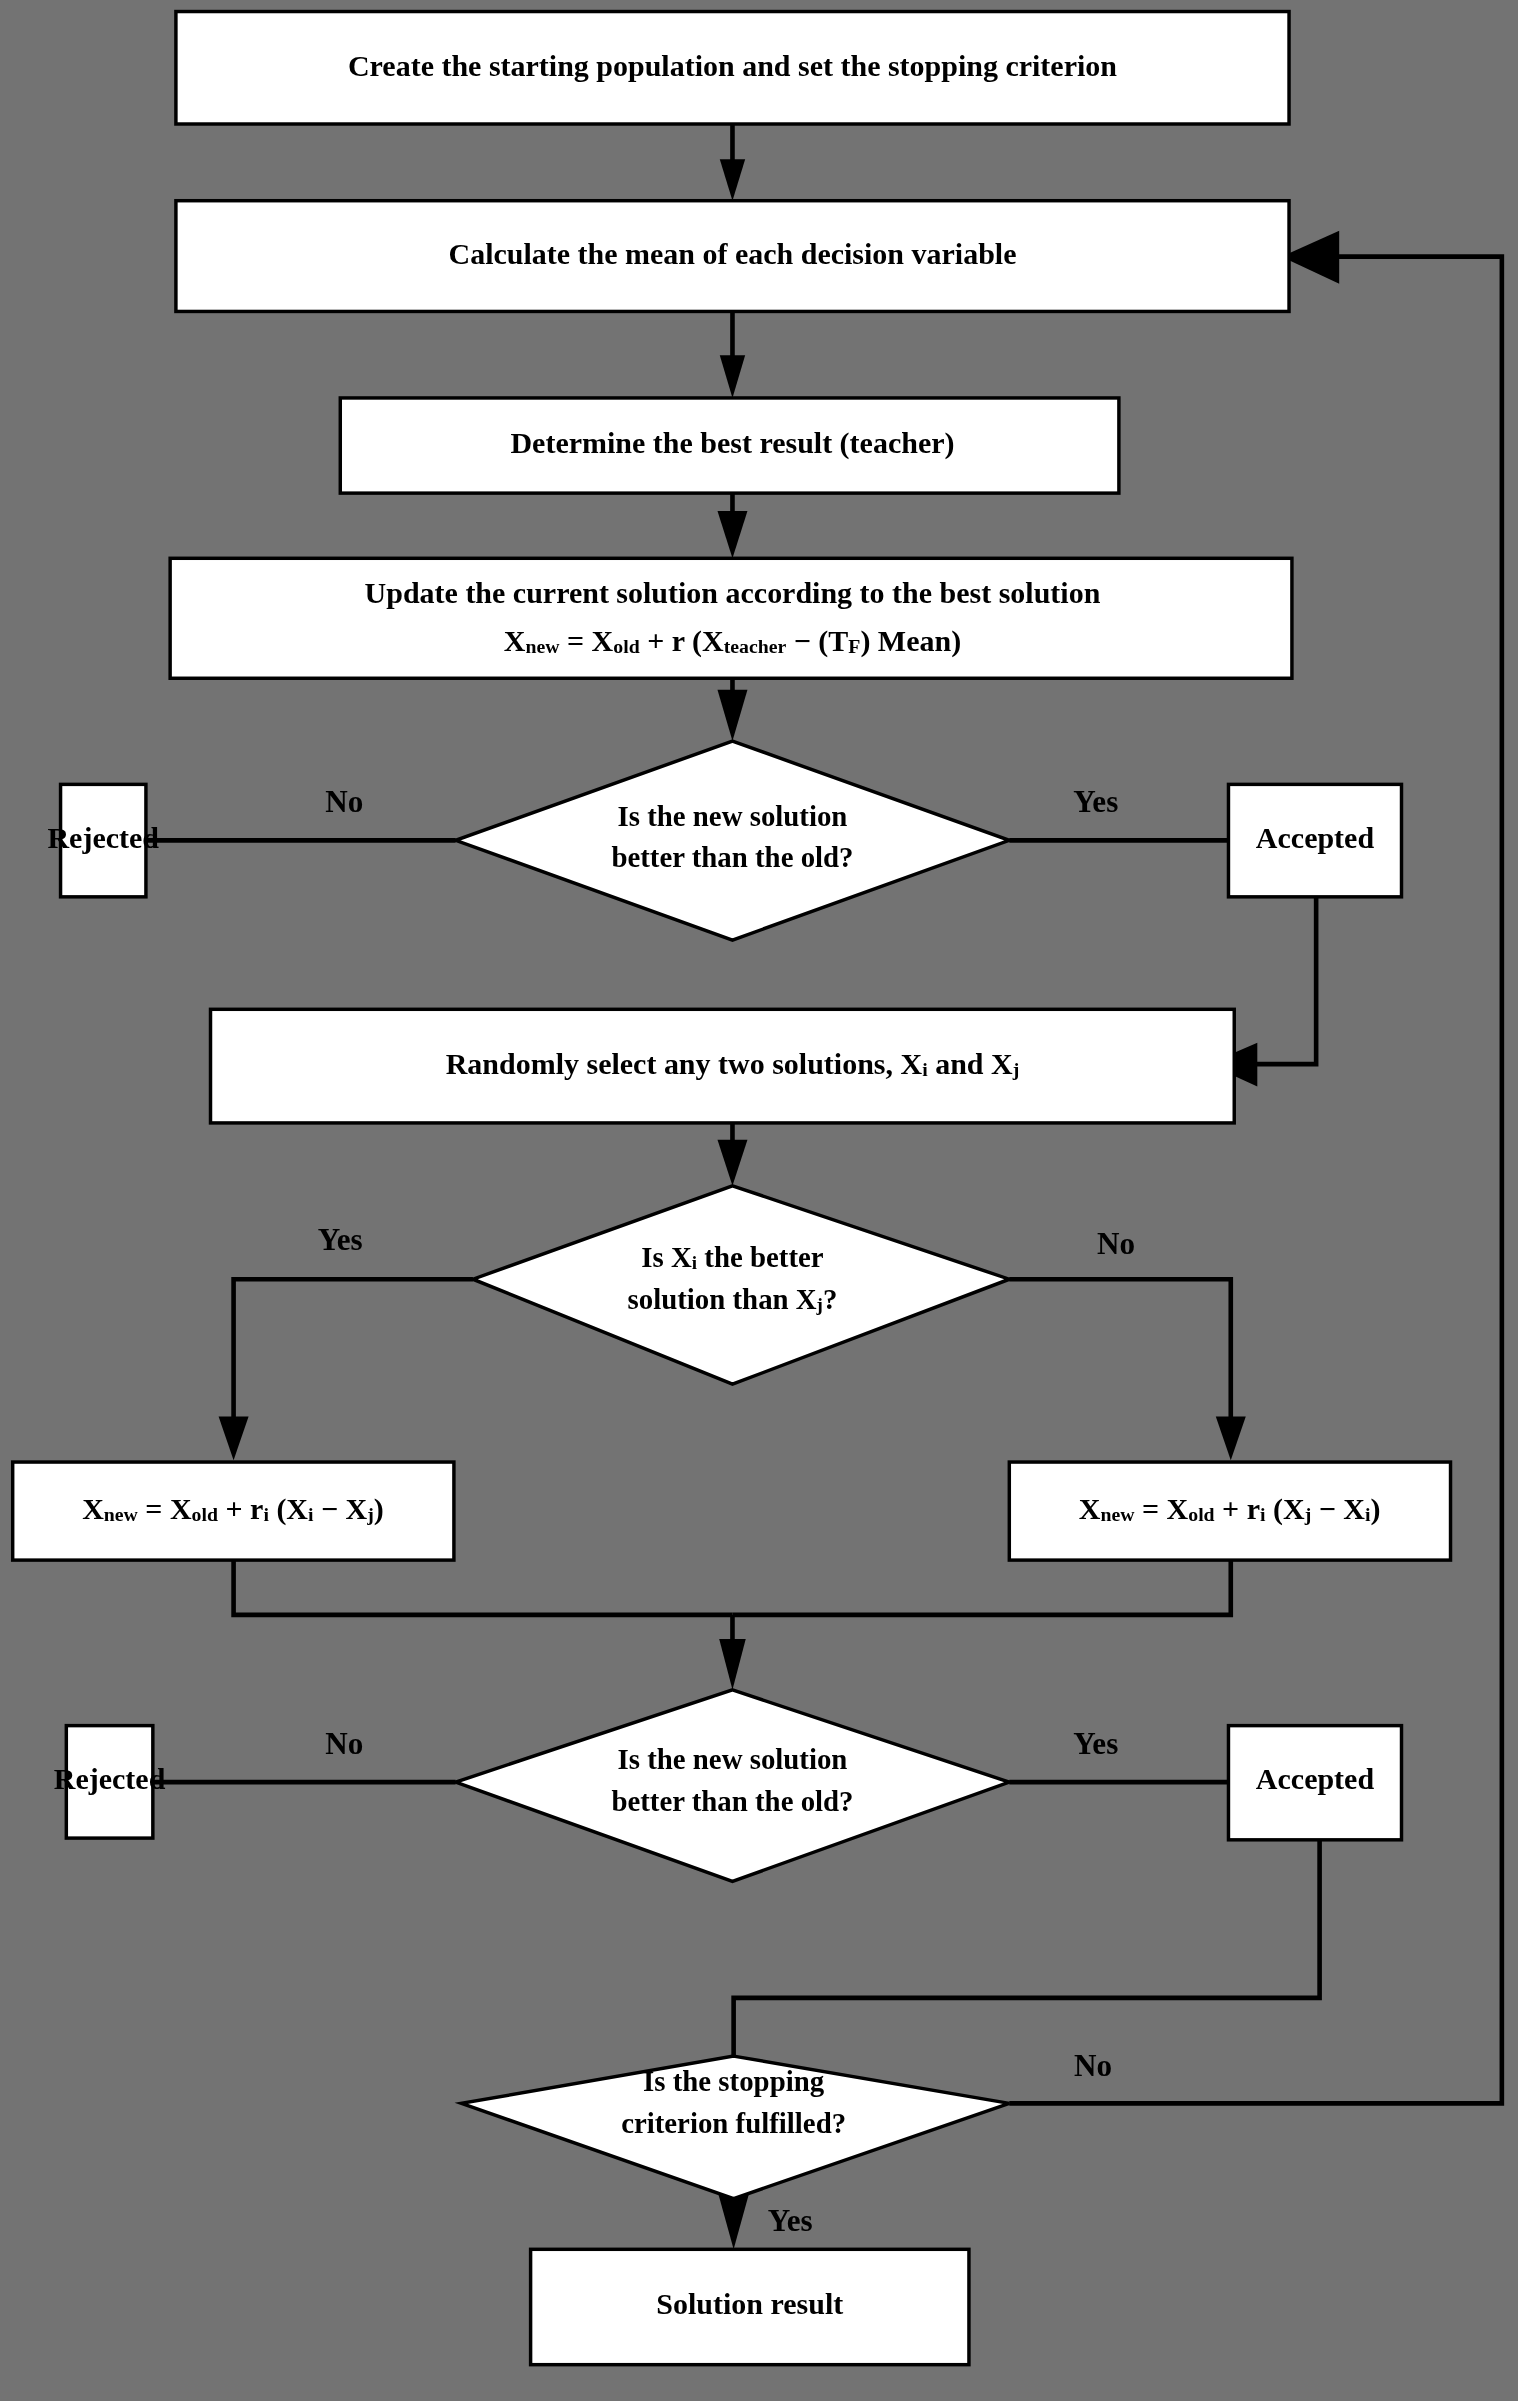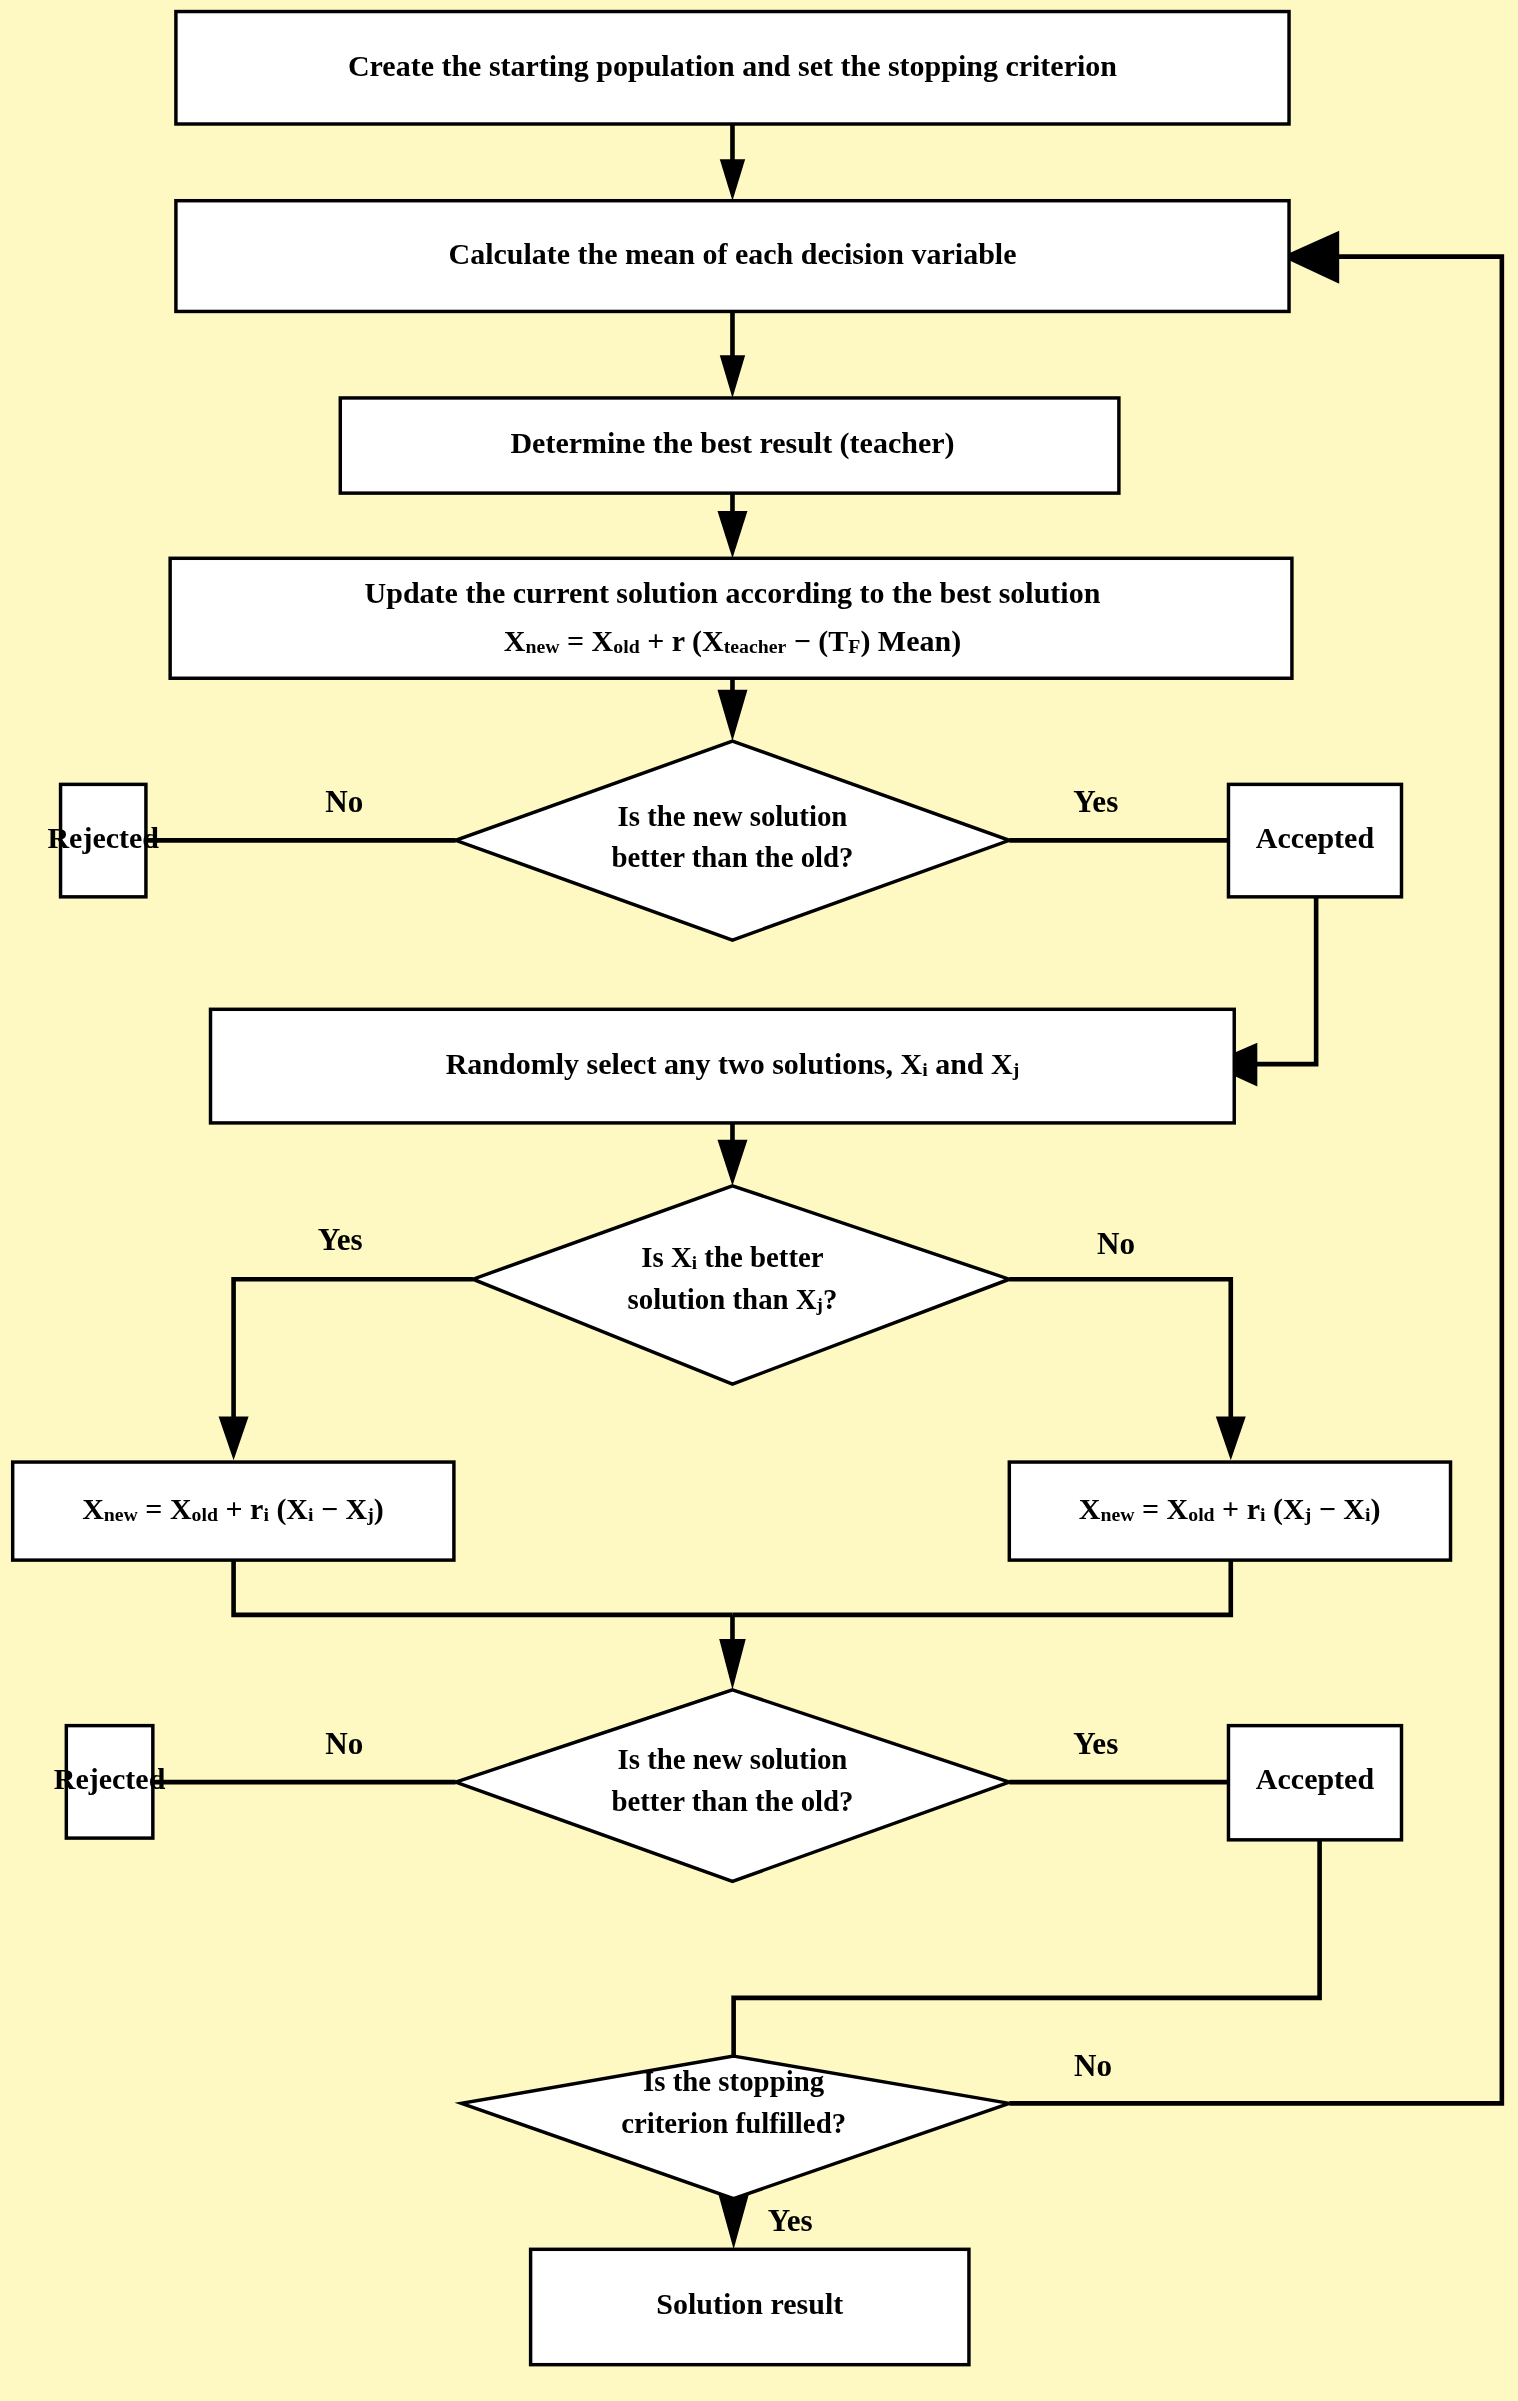--- a/index.html
+++ b/index.html
@@ -4,21 +4,21 @@
 <style>
   html, body {
     margin: 0;
     padding: 0;
     background: #ffffff;
   }
   #page {
     position: relative;
     width: 1518px;
     height: 2401px;
-    background: #fef9c3;
+    background: #737373;
     font-family: "Liberation Serif", "DejaVu Serif", serif;
     overflow: hidden;
   }
   svg.flow {
     position: absolute;
     left: 0;
     top: 0;
     width: 1518px;
     height: 2401px;
   }

